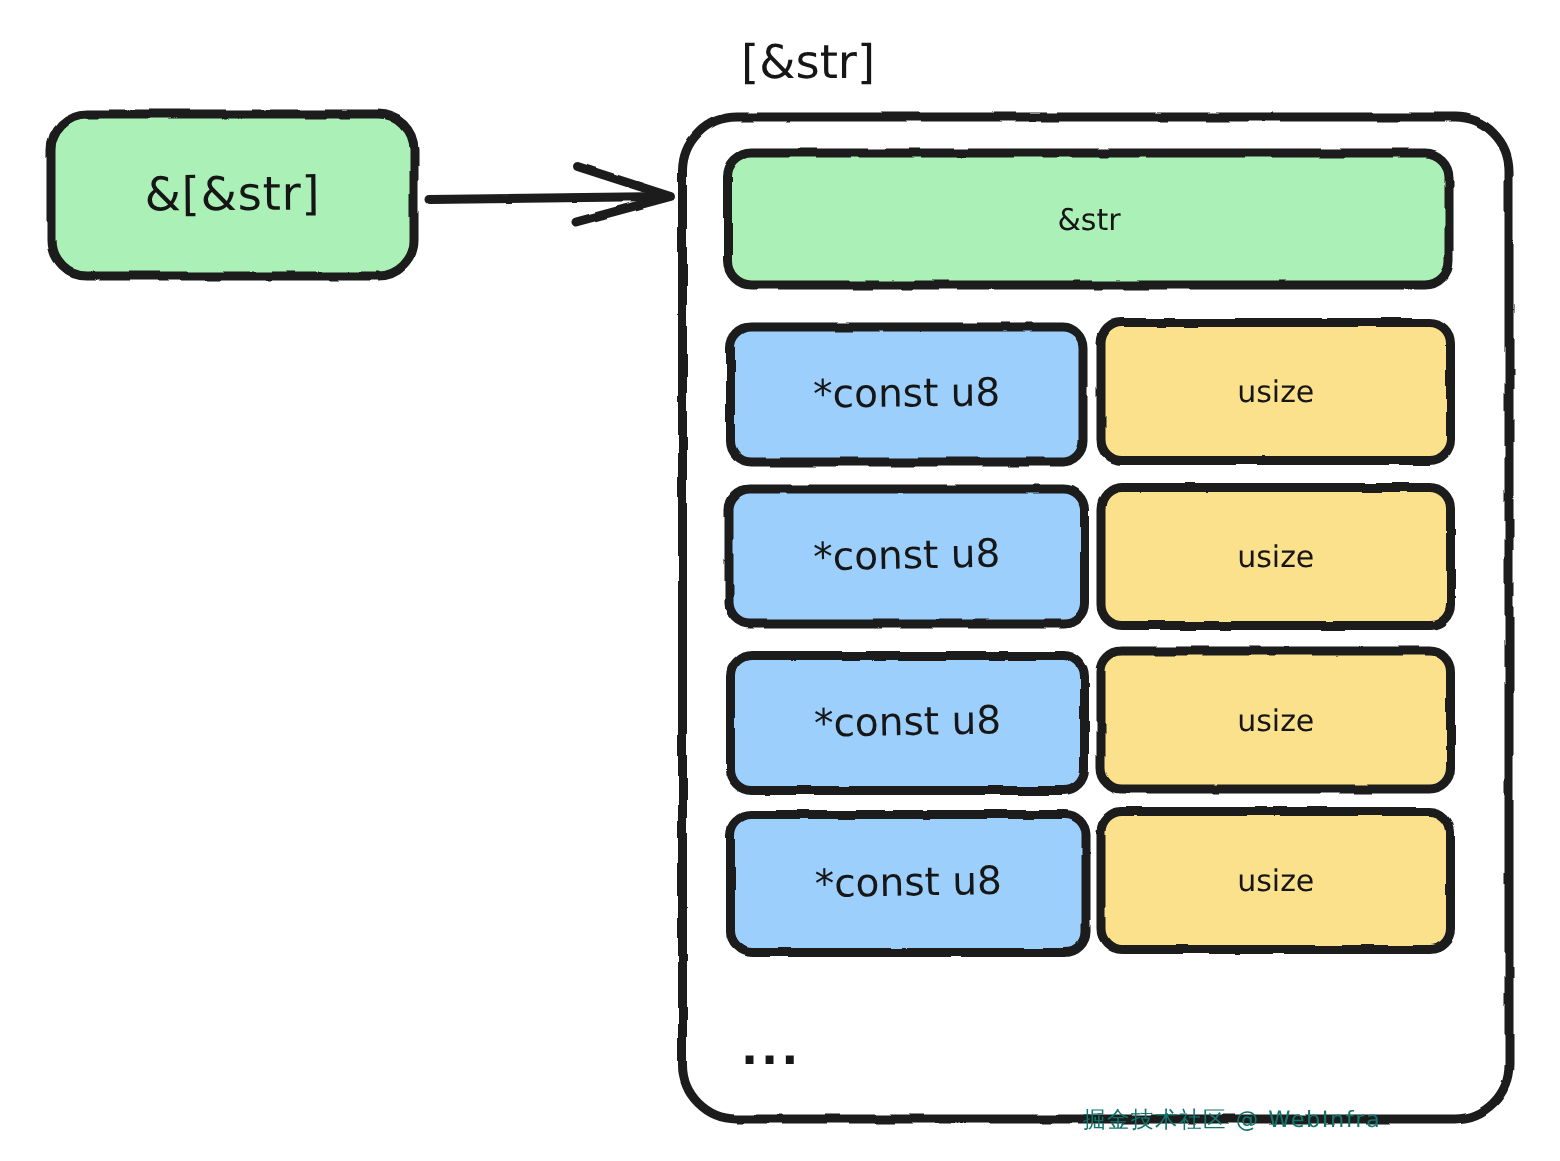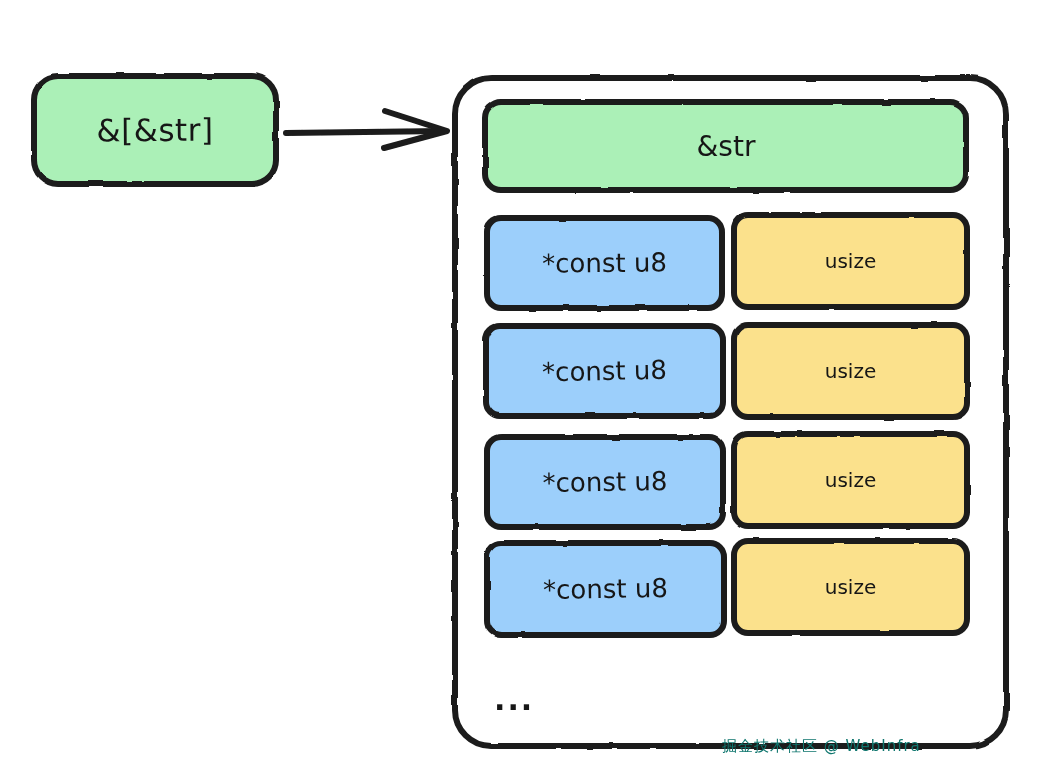--- a/index.html
+++ b/index.html
@@ -51,21 +51,21 @@
     font-size: 31px;
     justify-content: flex-start;
     padding-left: 14px;
     box-sizing: border-box;
   }
   .lbl-header {
     left: 484px;
     top: 100px;
     width: 484px;
     height: 92px;
-    font-size: 28px;
+    font-size: 20px;
   }
   .lbl-ptr {
     font-size: 26px;
   }
   .lbl-len {
     font-size: 20px;
   }
   .lbl-ellipsis {
     left: 494px;
     top: 682px;
@@ -142,20 +142,21 @@
     </g>
 
     <g filter="url(#roughen2)">
       <rect x="487" y="543" width="237" height="92" rx="14" ry="14" fill="#9ccffb" stroke="#1b1b1b" stroke-width="6" stroke-linejoin="round"></rect>
       <rect x="734" y="541" width="233" height="92" rx="14" ry="14" fill="#fbe18c" stroke="#1b1b1b" stroke-width="6" stroke-linejoin="round"></rect>
     </g>
   </svg>
 
   <div class="label lbl-source">&amp;[&amp;str]</div>
 
+  <div class="label lbl-title">[&amp;str]</div>
 
   <div class="label lbl-header">&amp;str</div>
 
   <div class="label lbl-ptr" style="left:487px; top:218px; width:235px; height:90px; transform:rotate(-0.6deg);">*const u8</div>
   <div class="label lbl-len" style="left:734px; top:215px; width:233px; height:92px;">usize</div>
 
   <div class="label lbl-ptr" style="left:486px; top:326px; width:237px; height:90px; transform:rotate(-1.2deg);">*const u8</div>
   <div class="label lbl-len" style="left:734px; top:325px; width:233px; height:92px;">usize</div>
 
   <div class="label lbl-ptr" style="left:487px; top:437px; width:236px; height:90px; transform:rotate(-1deg);">*const u8</div>

